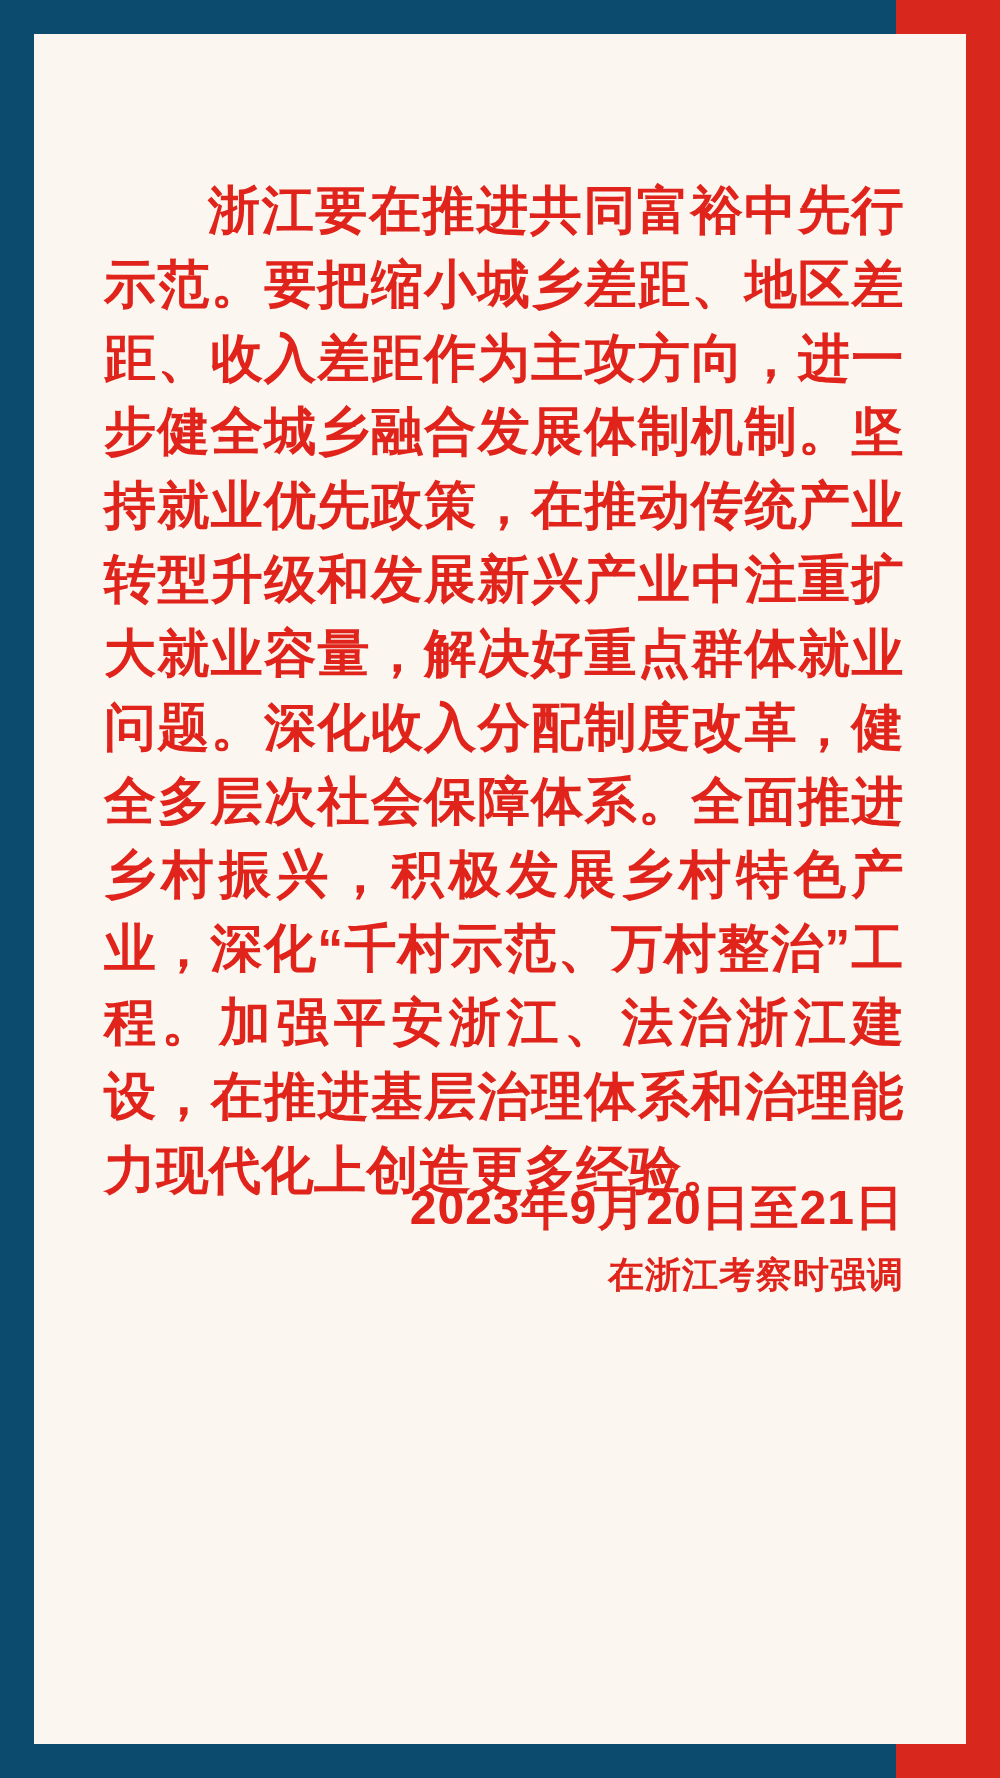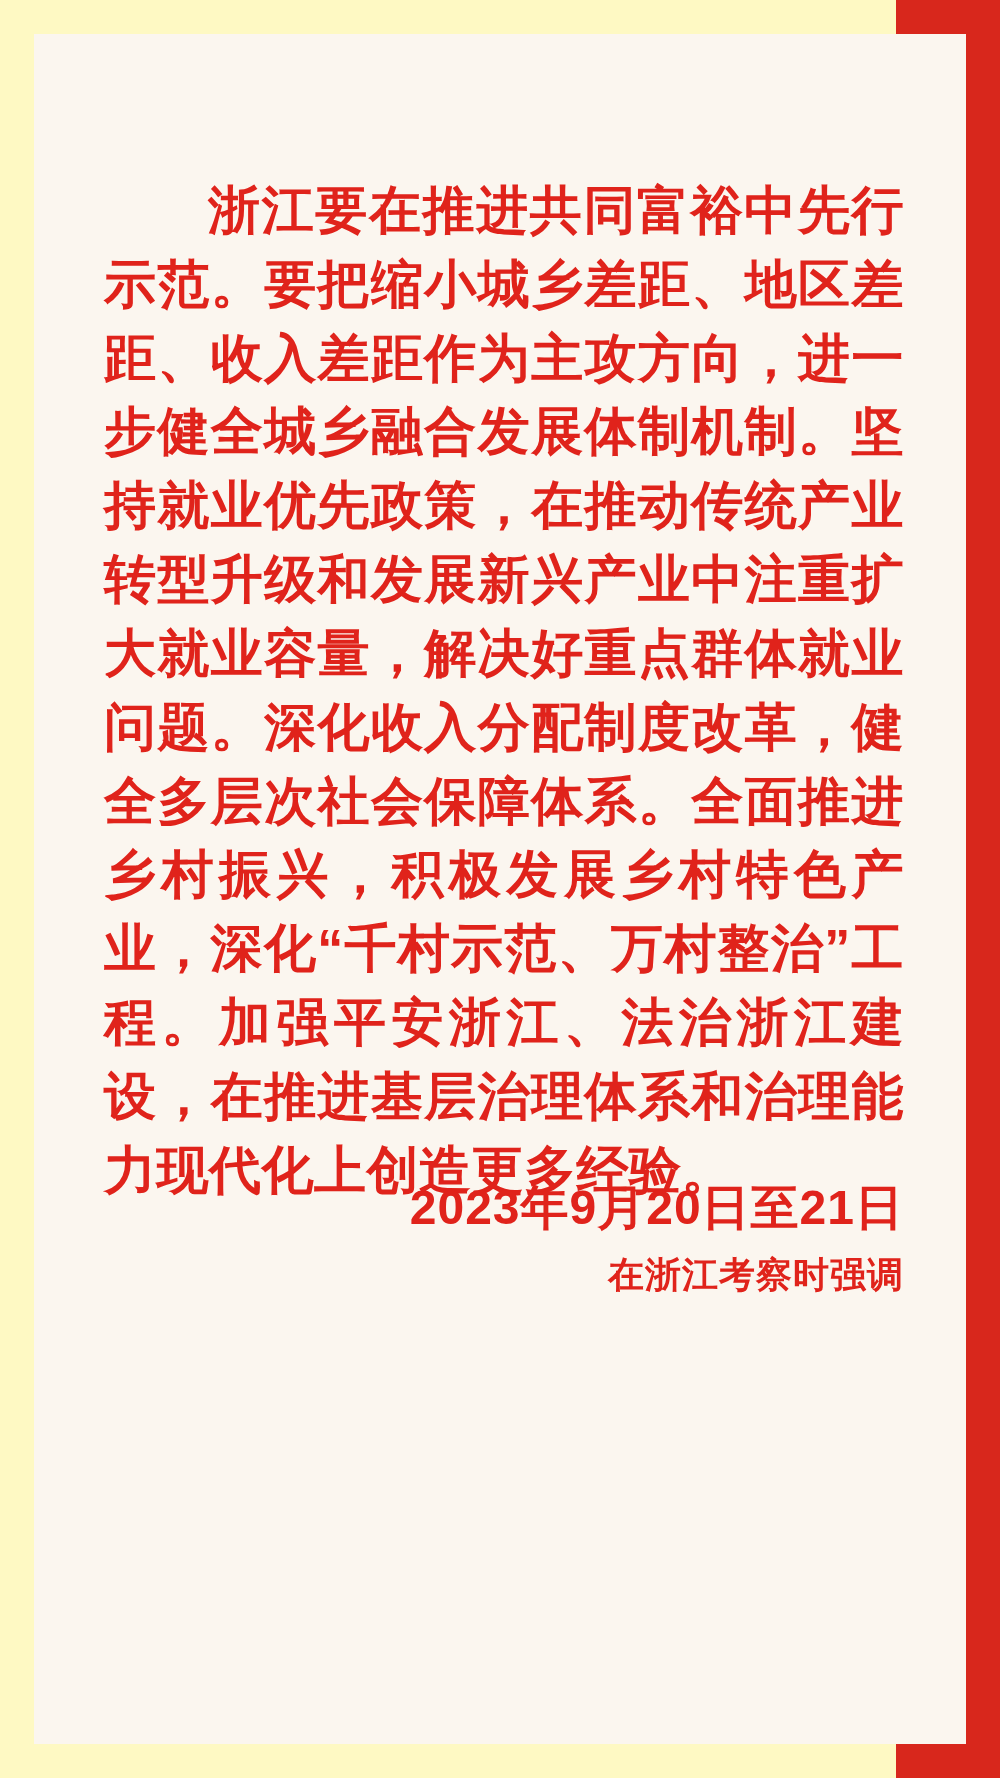--- a/index.html
+++ b/index.html
@@ -10,21 +10,21 @@
     width: 1000px;
     height: 1778px;
     background: #d8271c;
     font-family: "Liberation Sans", "DejaVu Sans", sans-serif;
     overflow: hidden;
   }
   .poster {
     position: relative;
     width: 896px;
     height: 1778px;
-    background: #fef9c3;
+    background: #0c4a6e;
     box-sizing: border-box;
   }
   .card {
     position: absolute;
     left: 34px;
     top: 34px;
     width: 932px;
     height: 1710px;
     background: #fbf6ef;
     box-sizing: border-box;

